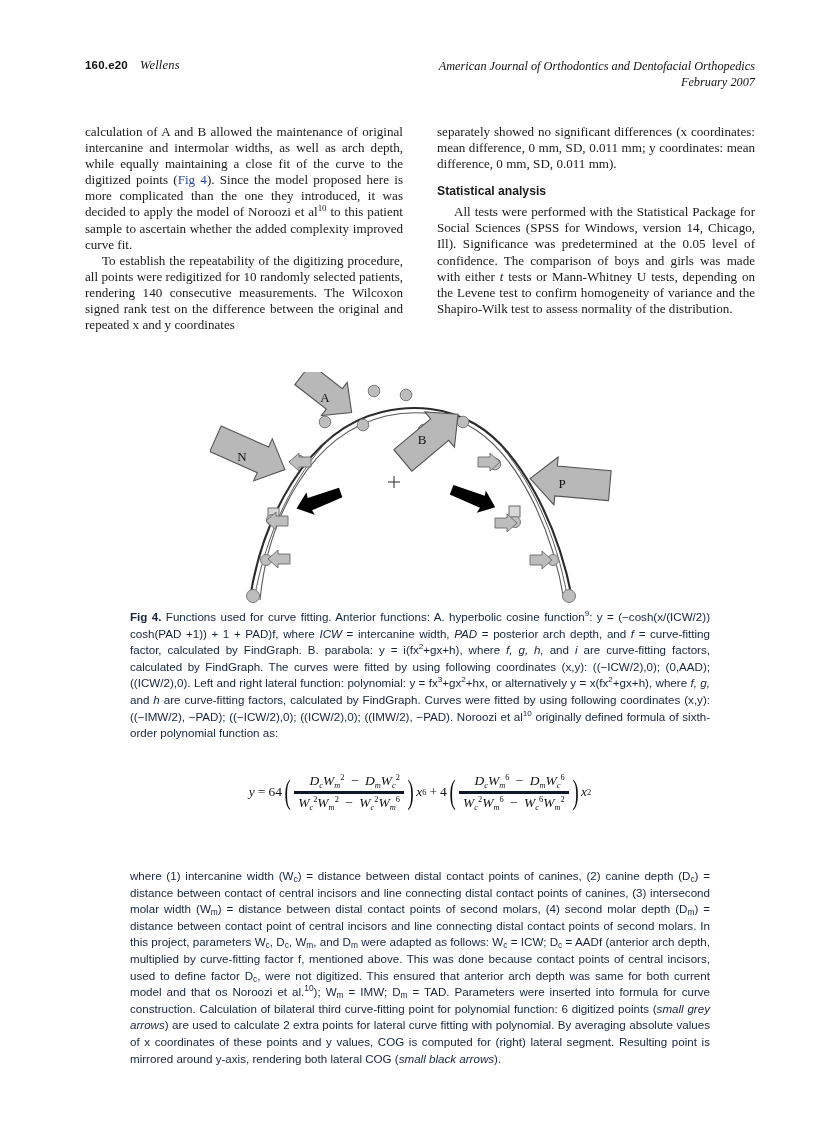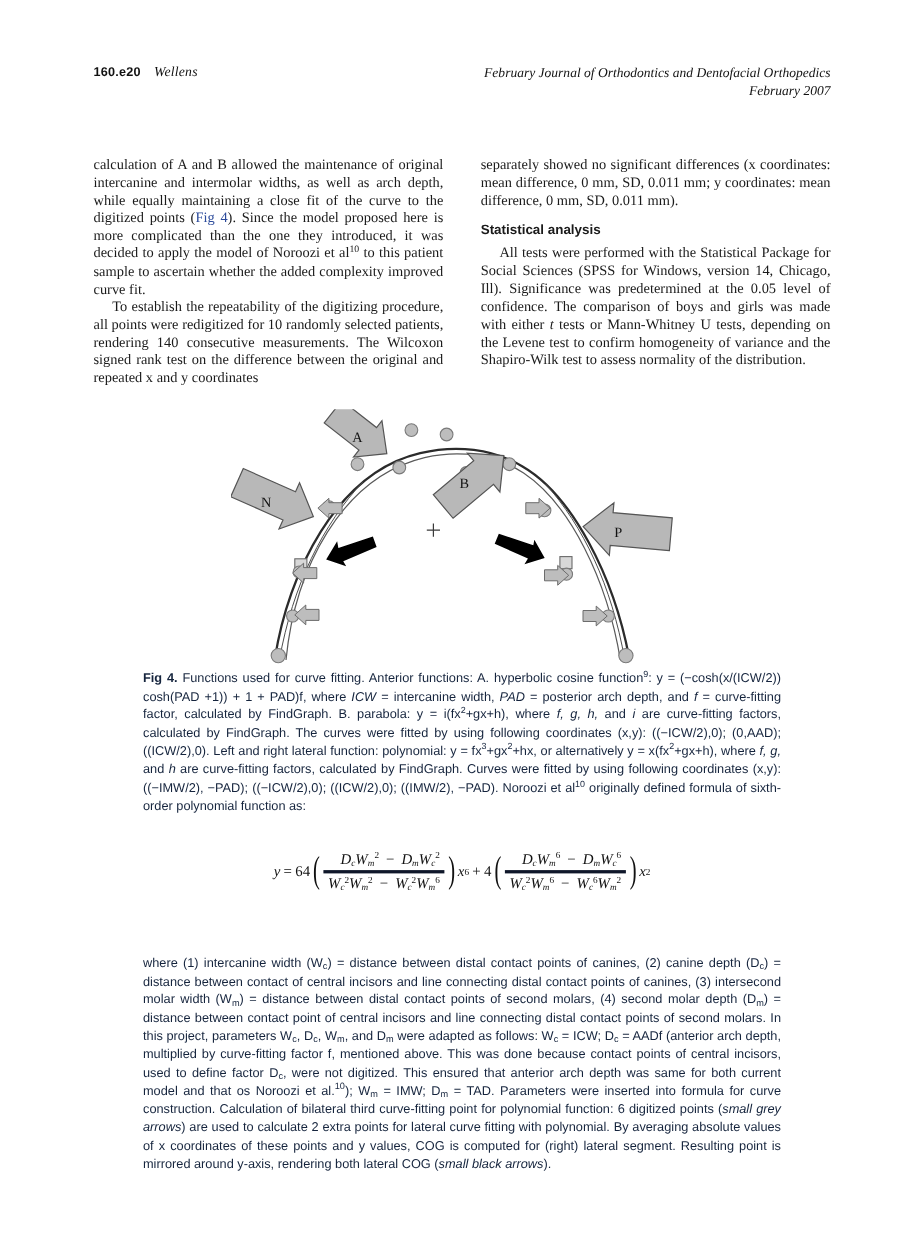--- a/index.html
+++ b/index.html
@@ -71,21 +71,20 @@
   }
   .col {
     position: absolute;
     top: 0;
     width: 318px;
     font-size: 13.1px;
     line-height: 16.1px;
     text-align: justify;
     text-justify: inter-word;
     hyphens: manual;
-    margin-top: 18px;
   }
   .col.left  { left: 0; }
   .col.right { left: 352px; }
   .col p { margin: 0; }
   .col p.indent { text-indent: 17px; }
   .col p + p { margin-top: 0; }
   .subhead {
     font-family: "Liberation Sans", sans-serif;
     font-weight: bold;
     font-size: 12.2px;
@@ -183,21 +182,21 @@
 </head>
 <body>
 
 <div class="page">
 
   <div class="runhead">
     <div class="runhead-left">
       <span>160.e20</span><span class="runhead-author">Wellens</span>
     </div>
     <div class="runhead-right">
-      <div>February Journal of Orthodontics and Dentofacial Orthopedics</div>
+      <div>American Journal of Orthodontics and Dentofacial Orthopedics</div>
       <div>February 2007</div>
     </div>
   </div>
 
   <div class="cols">
 
     <div class="col left">
       <p><span>calculation of A and B allowed the maintenance of original intercanine and intermolar widths, as well as arch depth, while equally maintaining a close fit of the curve to the digitized points (</span><span class="ref-link">Fig 4</span><span>). Since the model proposed here is more complicated than the one they introduced, it was decided to apply the model of Noroozi et al</span><sup>10</sup><span> to this patient sample to ascertain whether the added complexity improved curve fit.</span></p>
       <p class="indent">To establish the repeatability of the digitizing procedure, all points were redigitized for 10 randomly selected patients, rendering 140 consecutive measurements. The Wilcoxon signed rank test on the difference between the original and repeated x and y coordinates</p>
     </div>

